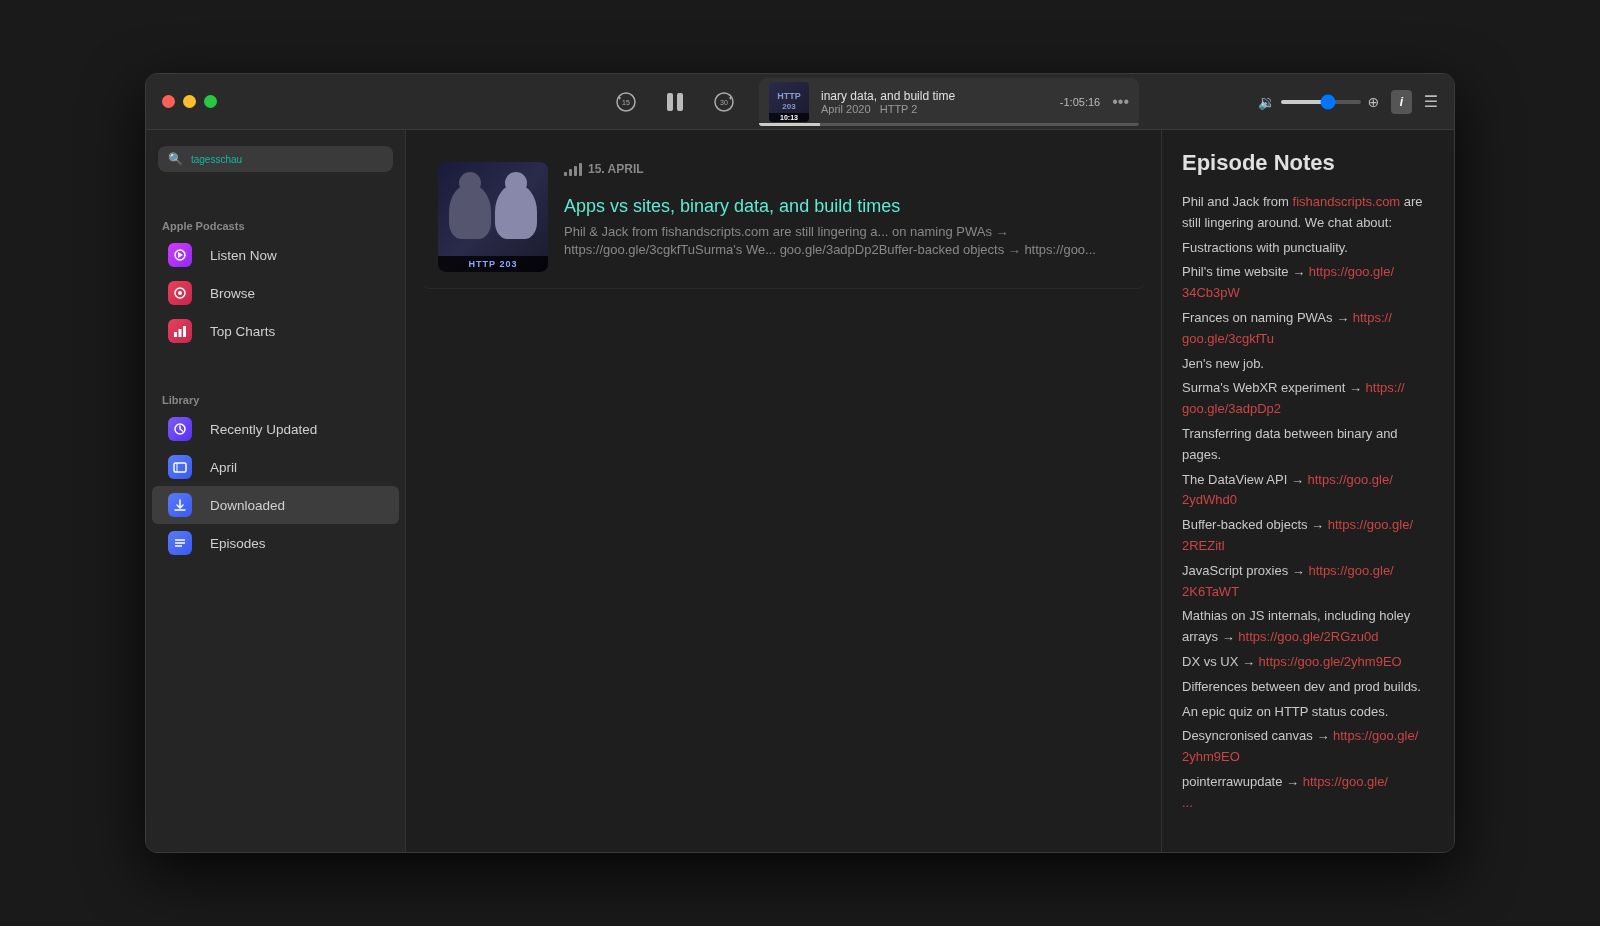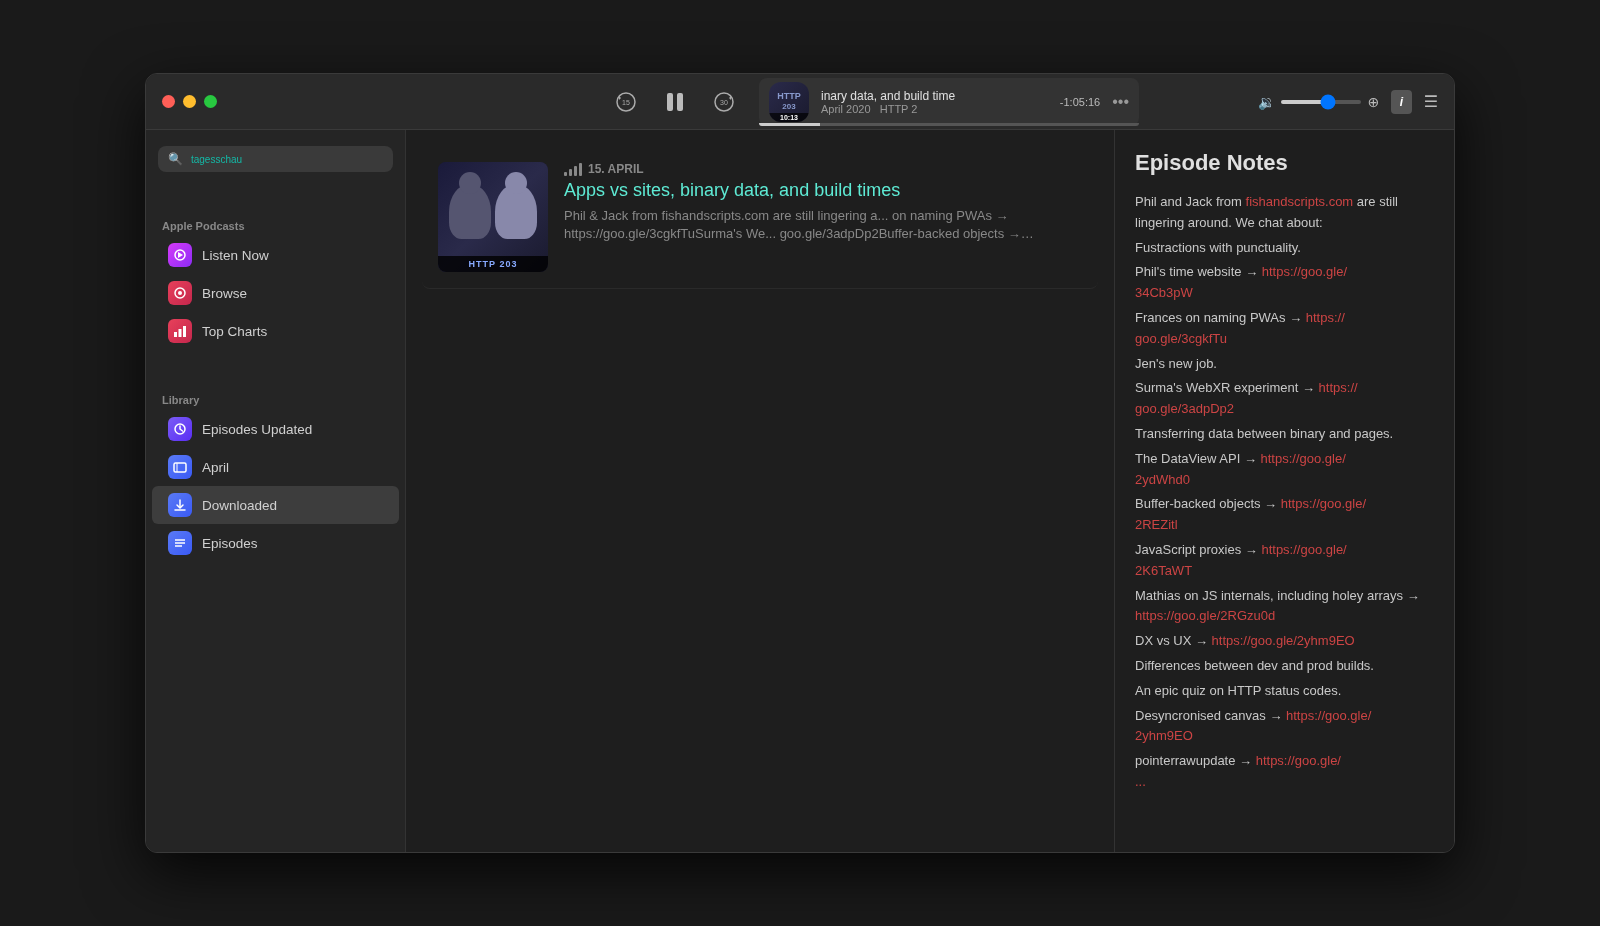--- a/index.html
+++ b/index.html
@@ -97,21 +97,21 @@
       background: #333;
       border-radius: 8px;
       padding: 4px 10px;
       min-width: 380px;
       position: relative;
     }
 
     .episode-thumb {
       width: 40px;
       height: 40px;
-      border-radius: 12px;
+      border-radius: 4px;
       background: #0369a1;
       display: flex;
       align-items: center;
       justify-content: center;
       font-size: 8px;
       color: #aaa;
       font-weight: bold;
       text-align: center;
       overflow: hidden;
       flex-shrink: 0;
@@ -287,21 +287,21 @@
       font-weight: 600;
       padding: 4px 16px 4px 16px;
       text-transform: none;
       letter-spacing: 0;
       margin-top: 28px;
     }
 
     .sidebar-item {
       display: flex;
       align-items: center;
-      gap: 10px;
+      gap: 18px;
       padding: 7px 16px;
       cursor: pointer;
       border-radius: 6px;
       margin: 0 6px;
       color: #d0d0d0;
       font-size: 13.5px;
     }
     .sidebar-item.active { background: #3d3d3d; }
 
     .sidebar-icon {
@@ -416,21 +416,21 @@
       min-width: 0;
     }
 
     .ep-date {
       color: #888;
       font-size: 12px;
       font-weight: 600;
       display: flex;
       align-items: center;
       gap: 6px;
-      margin-bottom: 4px;
+      margin-bottom: 20px;
     }
 
     .ep-bars {
       display: flex;
       gap: 2px;
       align-items: flex-end;
     }
     .ep-bar {
       width: 3px;
       background: #888;
@@ -449,21 +449,21 @@
       font-size: 13px;
       line-height: 1.4;
       display: -webkit-box;
       -webkit-line-clamp: 2;
       -webkit-box-orient: vertical;
       overflow: hidden;
     }
 
     
     .notes-panel {
-      width: 340px;
+      width: 293px;
       background: #1e1e1e;
       border-left: 1px solid #333;
       overflow-y: auto;
       padding: 20px 20px;
       flex-shrink: 0;
     }
 
     .notes-title {
       color: #e0e0e0;
       font-size: 22px;
@@ -612,21 +612,21 @@
       <div class="sidebar-section-spacer"></div>
       <div class="sidebar-section-label">Library</div>
 
       <div class="sidebar-item">
         <div class="sidebar-icon icon-recently-updated">
           <svg width="14" height="14" viewBox="0 0 14 14" fill="white">
             <circle cx="7" cy="7" r="5" stroke="white" stroke-width="1.5" fill="none"></circle>
             <path d="M7 4 L7 7 L9.5 9" stroke="white" stroke-width="1.5" fill="none" stroke-linecap="round"></path>
           </svg>
         </div>
-        <span>Episodes Updated</span>
+        <span>Recently Updated</span>
       </div>
 
       <div class="sidebar-item">
         <div class="sidebar-icon icon-shows">
           <svg width="14" height="14" viewBox="0 0 14 14" fill="white">
             <rect x="1" y="3" width="12" height="9" rx="1.5" stroke="white" stroke-width="1.5" fill="none"></rect>
             <line x1="4" y1="3" x2="4" y2="12" stroke="white" stroke-width="1"></line>
           </svg>
         </div>
         <span>April</span>

